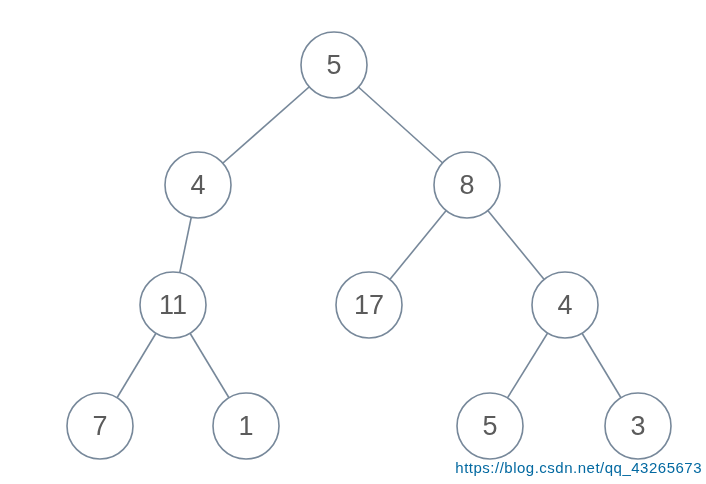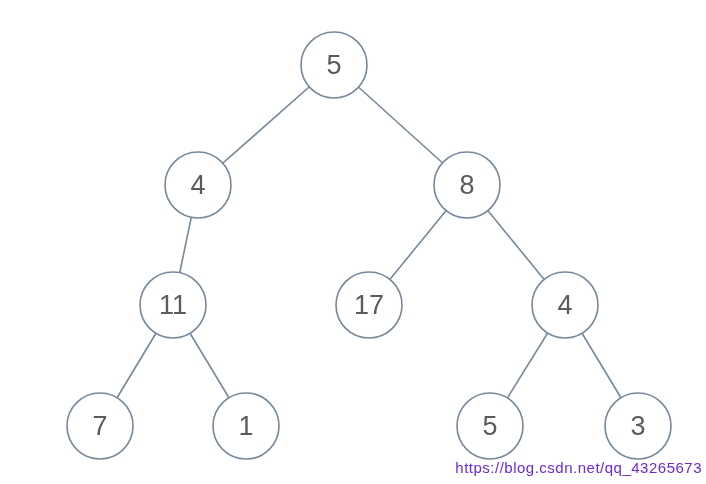--- a/index.html
+++ b/index.html
@@ -85,14 +85,14 @@
         <g>
           <circle cx="490" cy="426" r="33" fill="#ffffff" stroke="#77889a" stroke-width="1.6"></circle>
           <text x="490" y="426" text-anchor="middle" dominant-baseline="central" fill="#5b5b5b" font-size="27" class="node-label">5</text>
         </g>
         <g>
           <circle cx="638" cy="426" r="33" fill="#ffffff" stroke="#77889a" stroke-width="1.6"></circle>
           <text x="638" y="426" text-anchor="middle" dominant-baseline="central" fill="#5b5b5b" font-size="27" class="node-label">3</text>
         </g>
       </g>
   </svg>
-  <div class="watermark" style="color: #6d28d9; margin-top: 7px;">https://blog.csdn.net/qq_43265673</div>
+  <div class="watermark" style="color: #0369a1; margin-top: 7px;">https://blog.csdn.net/qq_43265673</div>
 </div>
 
 </body></html>

